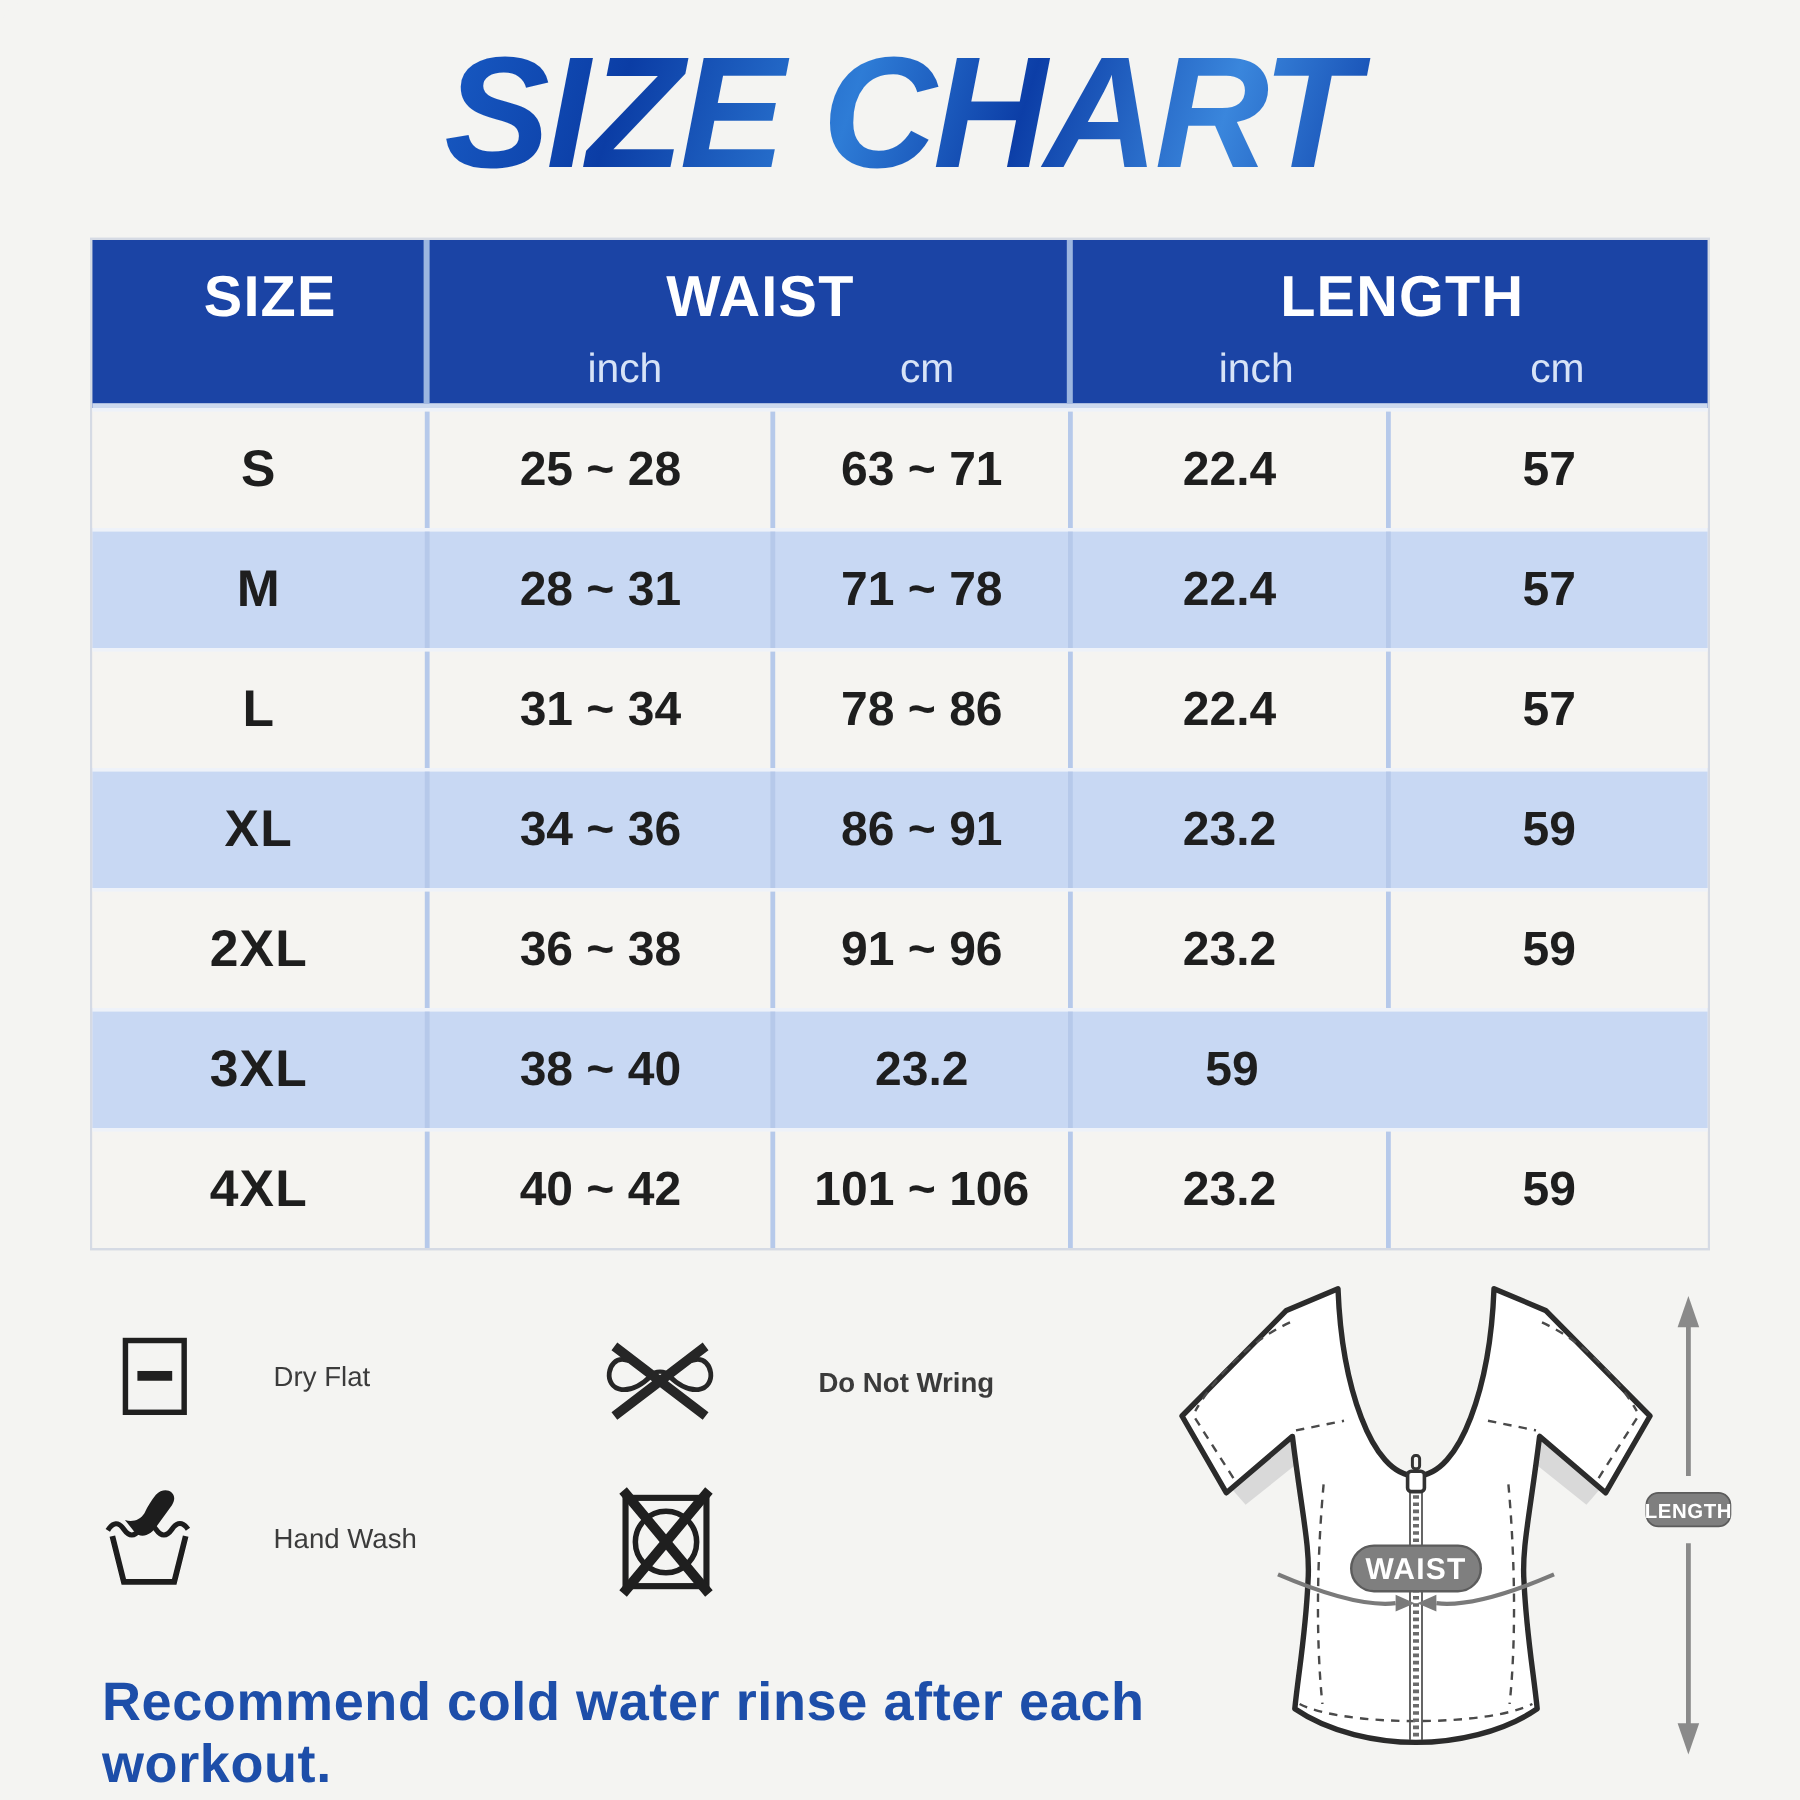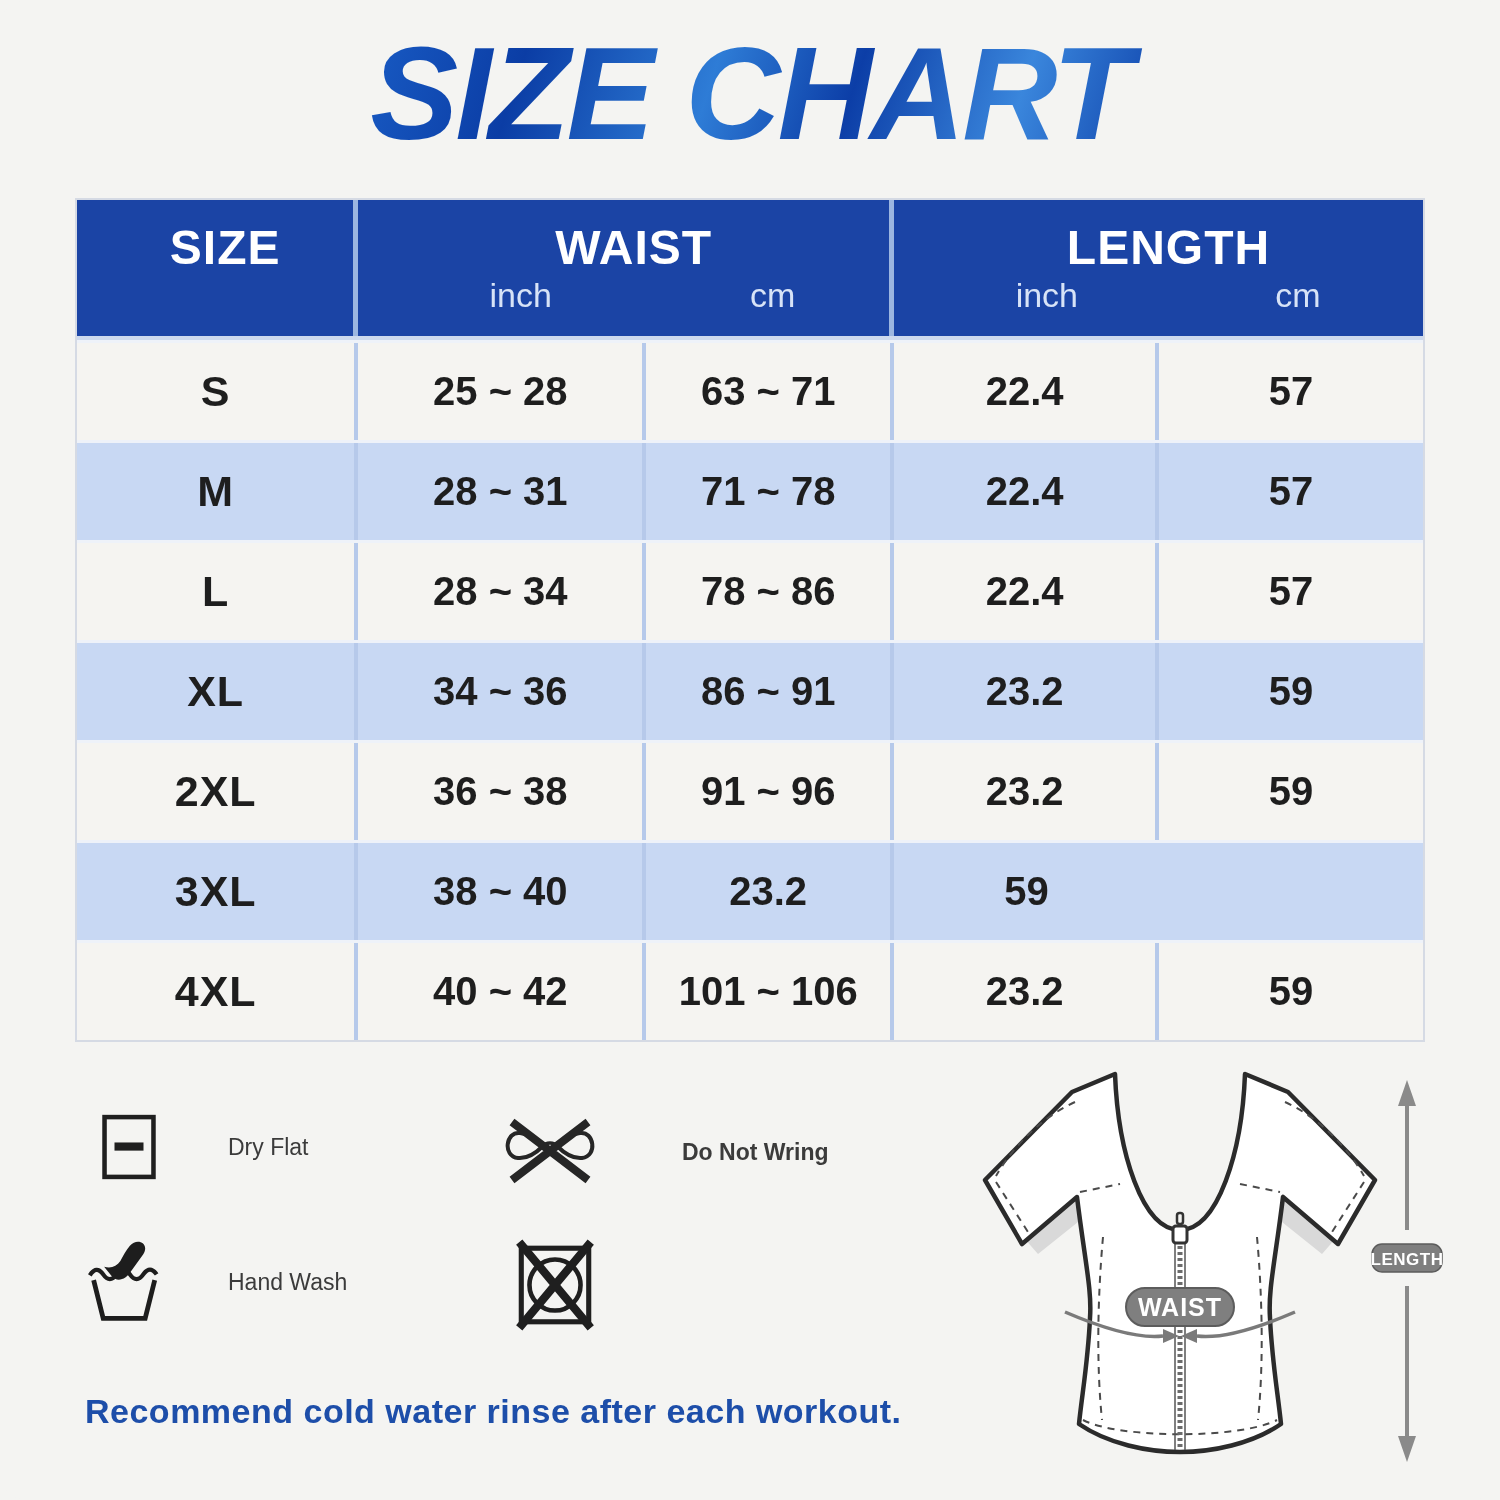--- a/index.html
+++ b/index.html
@@ -32,21 +32,21 @@
     height:140px; background:#1b44a5; border-bottom:4px solid #cdd9ee;
   }
   .th { display:flex; flex-direction:column; padding-top:22px; }
   .th-size { grid-column:1; border-right:5px solid #9cb6e0; }
   .th-waist { grid-column:2/4; border-right:5px solid #9cb6e0; }
   .th-length { grid-column:4/6; }
   .th-main {
     font-size:48px; font-weight:700; color:#ffffff; text-align:center;
     line-height:52px; letter-spacing:1px;padding-left:20px;
   }
-  .th-subs { display:grid; margin-top:2px;padding-left:27px; }
+  .th-subs { display:grid; margin-top:14px;padding-left:27px; }
   .subs-waist { grid-template-columns:21.4fr 18.4fr; }
   .subs-length { grid-template-columns:19.7fr 19.6fr; }
   .th-sub { font-size:34px; font-weight:400; color:#d7e3f7; text-align:center; line-height:38px; }
 
   .trow { height:100px; border-top:3px solid #eef2f9; }
   .row-light { background:#f5f4f1; }
   .row-blue { background:#c8d8f3; }
   .td {
     display:flex; align-items:center; justify-content:center;
     font-size:40px; font-weight:700; color:#1e1e1e;
@@ -62,21 +62,21 @@
   #care2 { left:497px; top:1116px;font-weight:bold; } #care2 .care-label { margin-left:79px; }
   #care3 { left:86px;  top:1238px; } #care3 .care-label { margin-left:58px; }
   #care4 { left:512px; top:1238px; } #care4 .care-label { margin-left:82px; }
 
   
   .garment { position:absolute; left:980px; top:1062px; }
 
   
   .note {
     position:absolute; left:85px; top:1392px; width:1010px;
-    font-size:34px; font-weight:700; color:#1d4ea9; letter-spacing:0.5px;
+    font-size:45px; font-weight:700; color:#1d4ea9; letter-spacing:0.5px;
   }
 </style>
 </head>
 <body>
 
 <div class="canvas">
 
   <div class="title-wrap">
     <span class="title">SIZE CHART</span>
   </div>
@@ -111,21 +111,21 @@
     </div>
     <div class="trow grid5 row-blue">
       <div class="td td-size">M</div>
       <div class="td">28 ~ 31</div>
       <div class="td">71 ~ 78</div>
       <div class="td">22.4</div>
       <div class="td">57</div>
     </div>
     <div class="trow grid5 row-light">
       <div class="td td-size">L</div>
-      <div class="td">28 ~ 34</div>
+      <div class="td">31 ~ 34</div>
       <div class="td">78 ~ 86</div>
       <div class="td">22.4</div>
       <div class="td">57</div>
     </div>
     <div class="trow grid5 row-blue">
       <div class="td td-size">XL</div>
       <div class="td">34 ~ 36</div>
       <div class="td">86 ~ 91</div>
       <div class="td">23.2</div>
       <div class="td">59</div>

